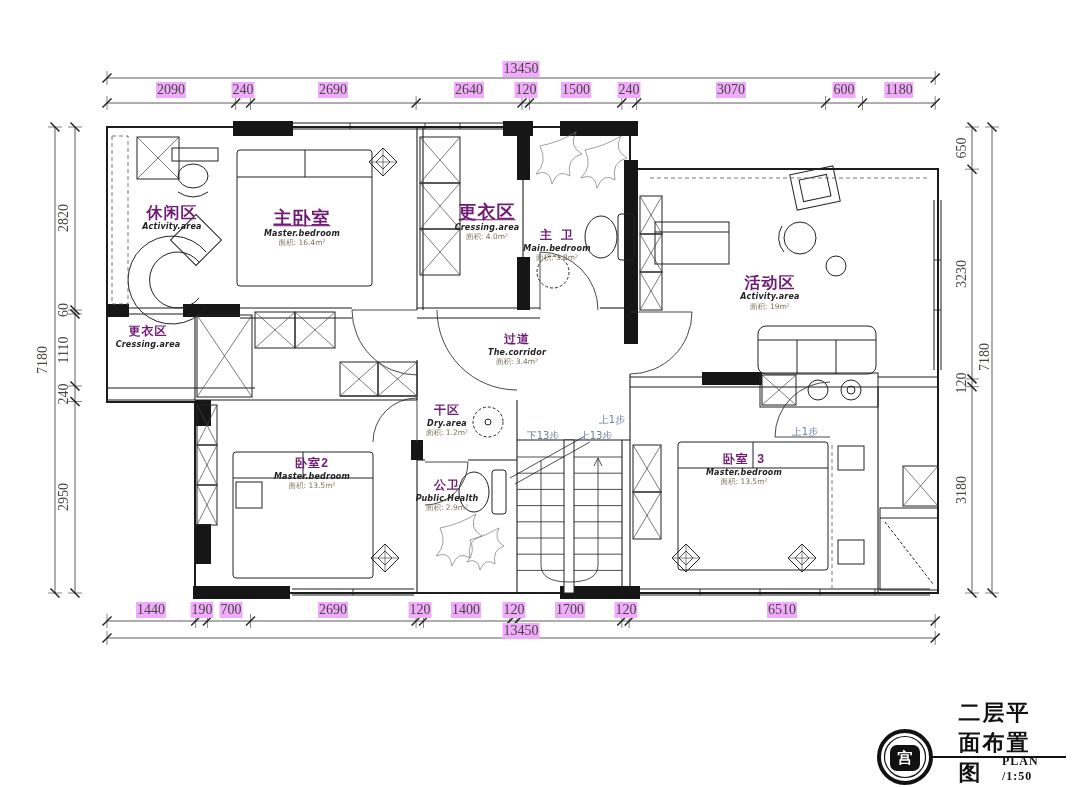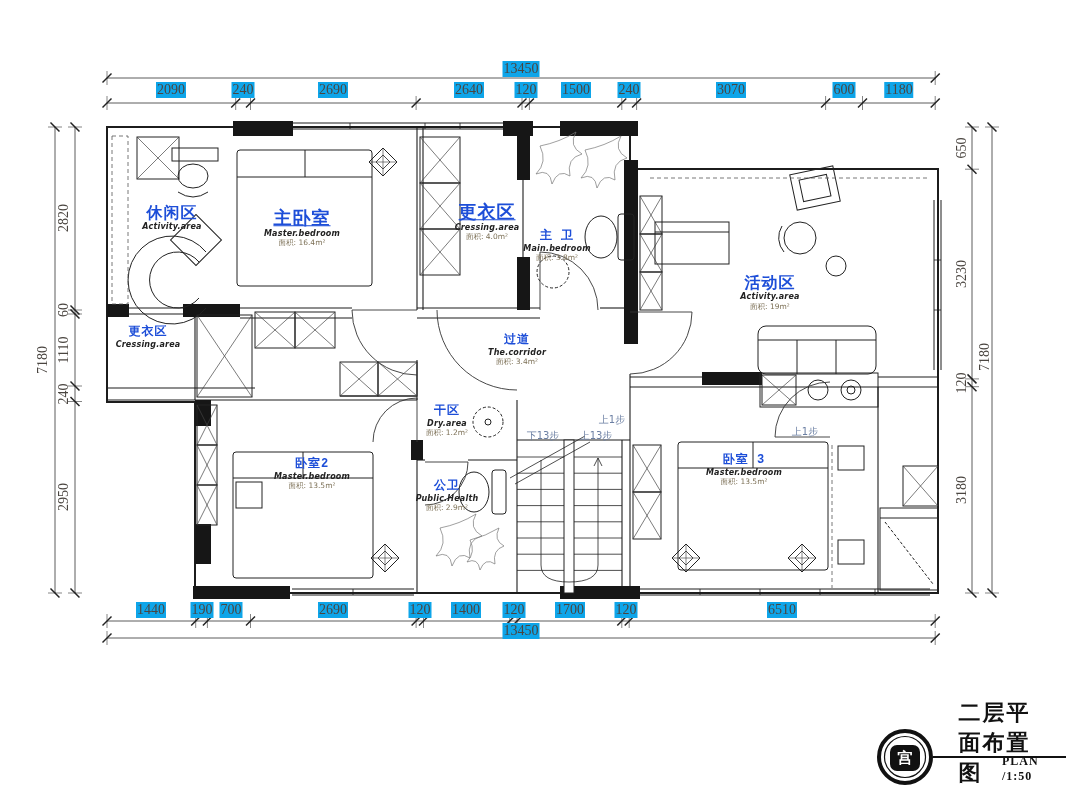--- a/index.html
+++ b/index.html
@@ -1,27 +1,27 @@
 <!DOCTYPE html>
 <html><head>
 <meta charset="utf-8">
 <style>
   html,body{margin:0;padding:0;background:#fff;}
   #canvas{position:relative;width:1080px;height:787px;background:#fff;overflow:hidden;
           font-family:"DejaVu Sans",sans-serif;}
   #plan-svg{position:absolute;left:0;top:0;}
   .lbl{position:absolute;transform:translate(-50%,-50%);text-align:center;white-space:nowrap;line-height:1.15;}
-  .zh{font-weight:bold;color:#1d4ed8;}
+  .zh{font-weight:bold;color:#701a75;}
   .zh-lg{font-size:16px;letter-spacing:1px;}
   .zh-md{font-size:18px;letter-spacing:1px;text-decoration:underline;}
   .zh-sm{font-size:12px;letter-spacing:1px;font-family:Liberation Mono, monospace;}
   .en{font-size:8px;font-weight:bold;color:#222;letter-spacing:.2px;font-style:italic;}
   .area{font-size:7.5px;color:#7d7157;margin-top:1px;}
   .dim{position:absolute;transform:translate(-50%,-50%);font-family:"Liberation Serif",serif;
-       font-size:14px;color:#4a4540;white-space:nowrap;background:#0ea5e9;padding:0 1px;}
+       font-size:14px;color:#4a4540;white-space:nowrap;background:#f0abfc;padding:0 1px;}
   .dim.v{transform:translate(-50%,-50%) rotate(-90deg);background:transparent;}
   .note{position:absolute;transform:translate(-50%,-50%);font-size:10px;color:#6b7fa3;white-space:nowrap;}
   .tb-title{position:absolute;transform:translate(-50%,-50%);font-size:22px;font-weight:bold;color:#111;letter-spacing:2px;}
   .tb-plan{position:absolute;transform:translate(-50%,-50%);font-family:"Liberation Serif",serif;
            font-size:12px;font-weight:bold;color:#111;letter-spacing:1px;}
 </style>
 </head>
 <body>
 
 <div id="canvas">

